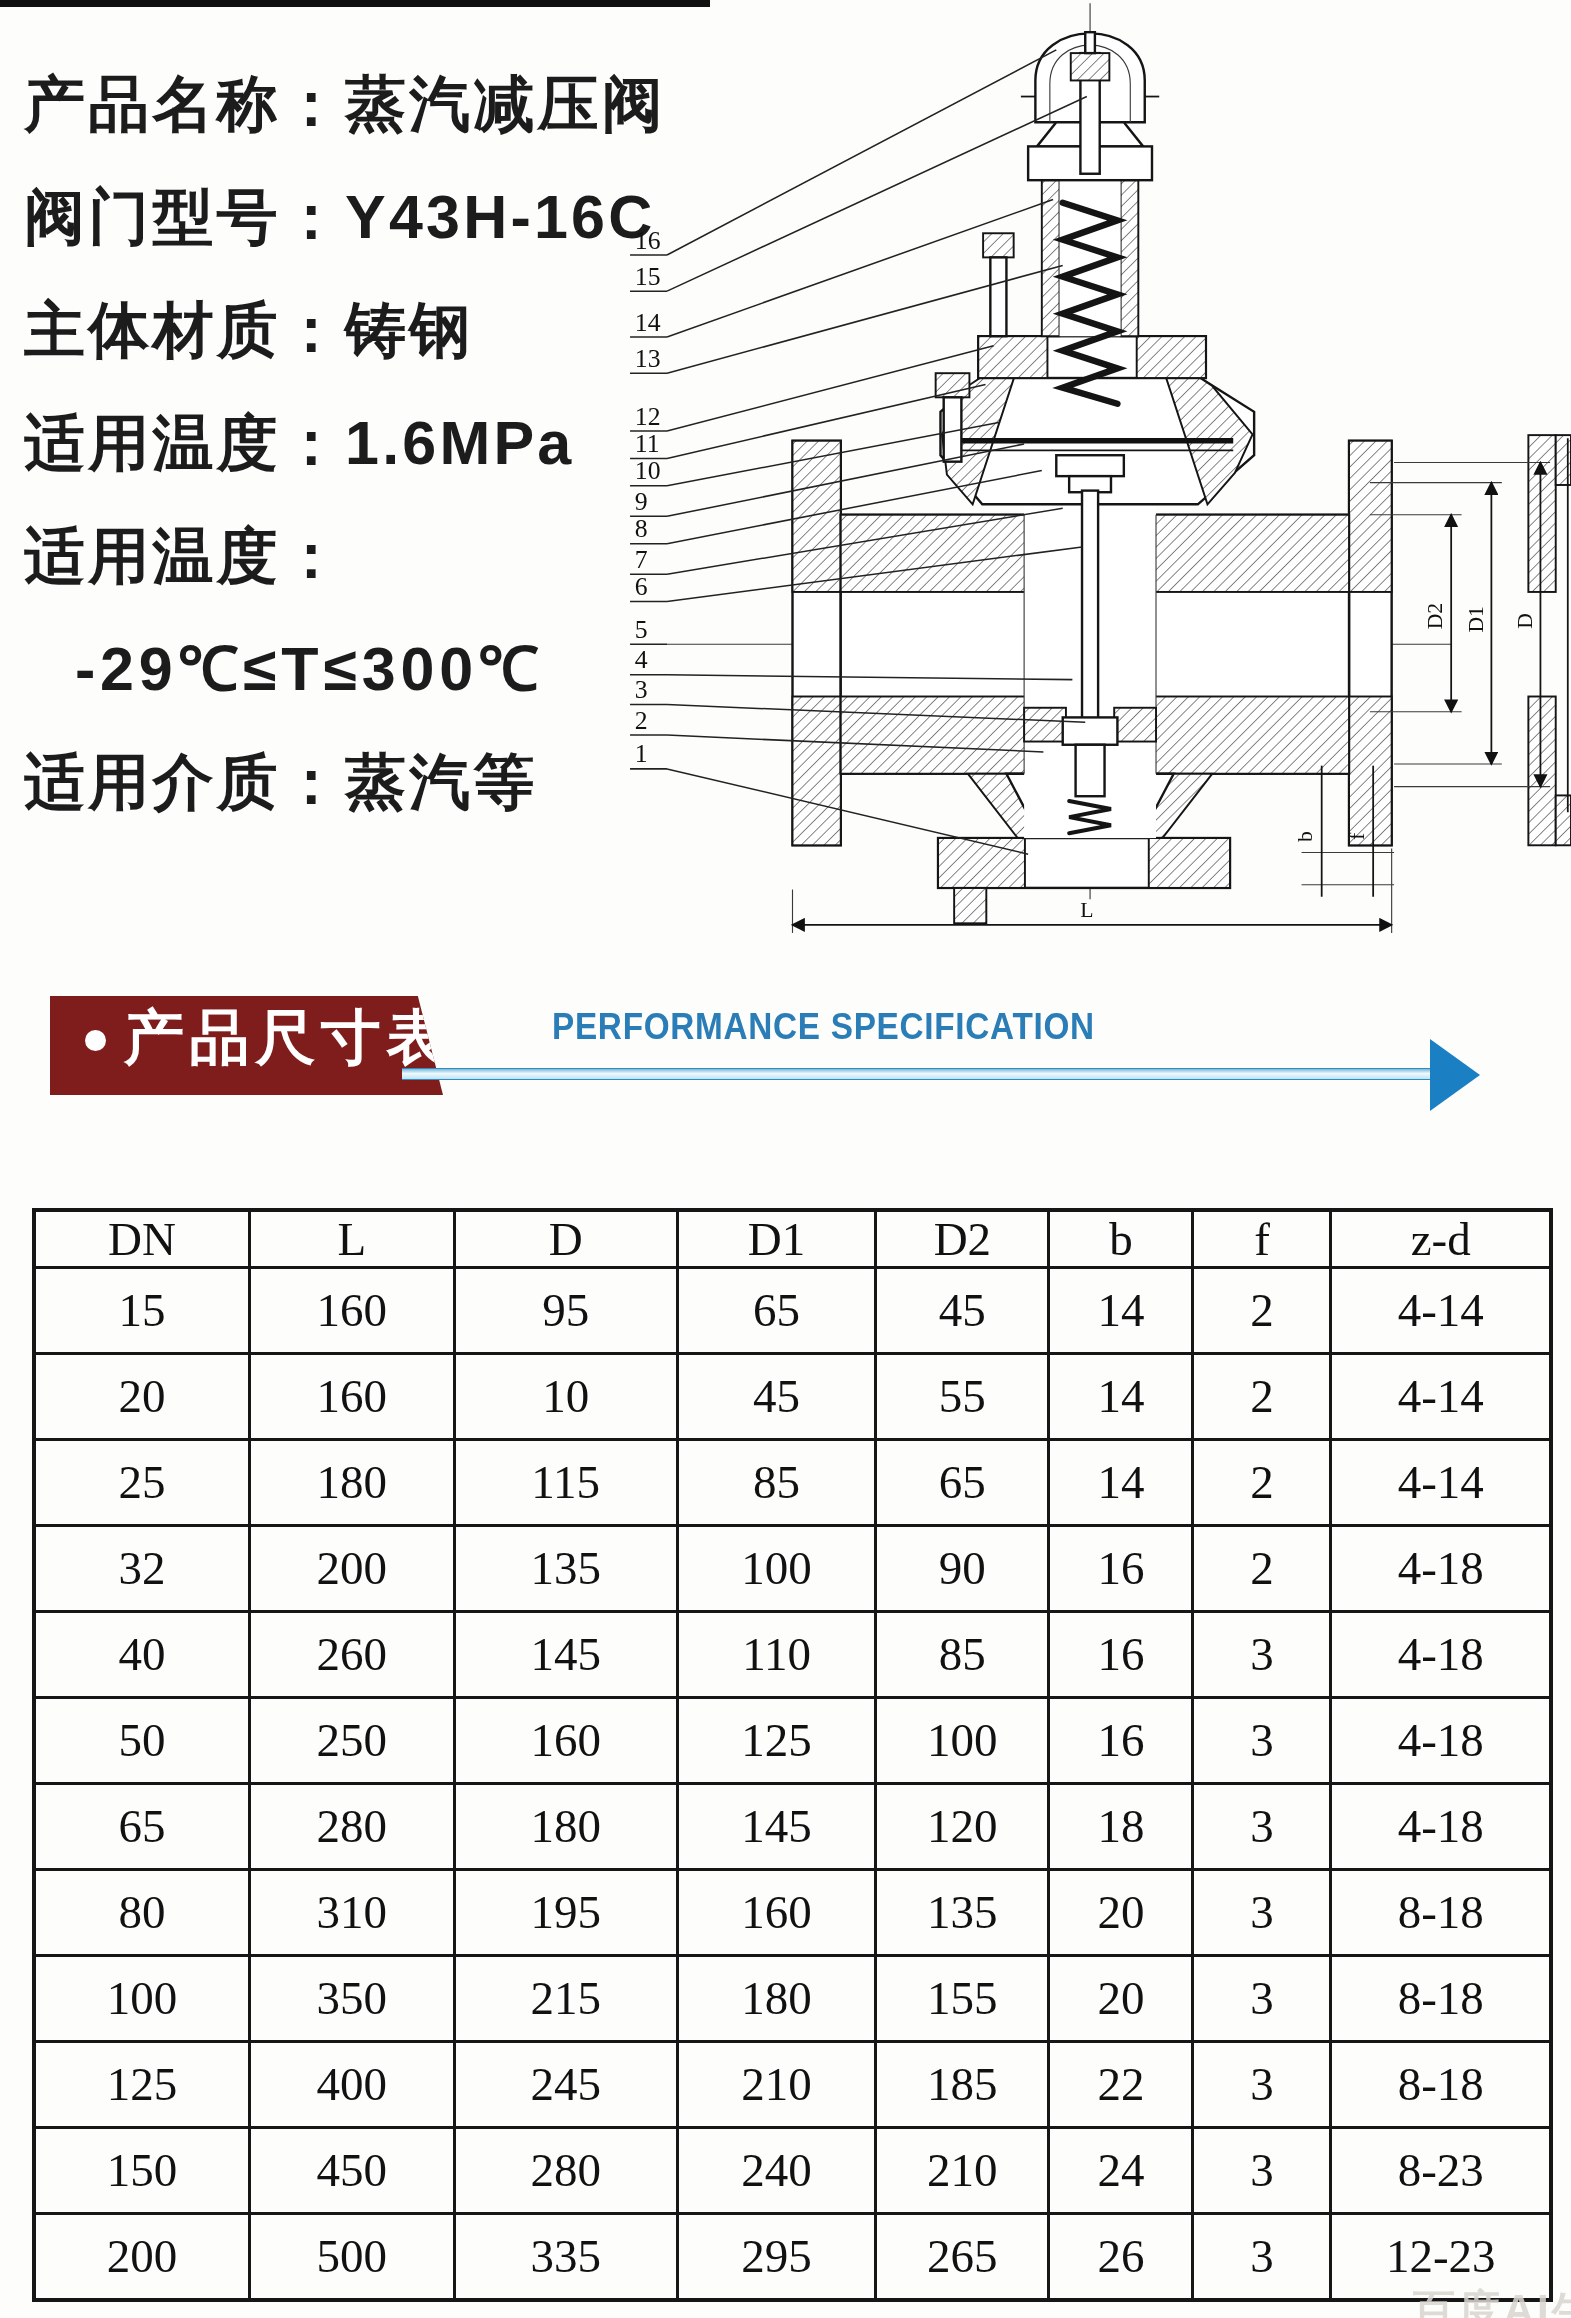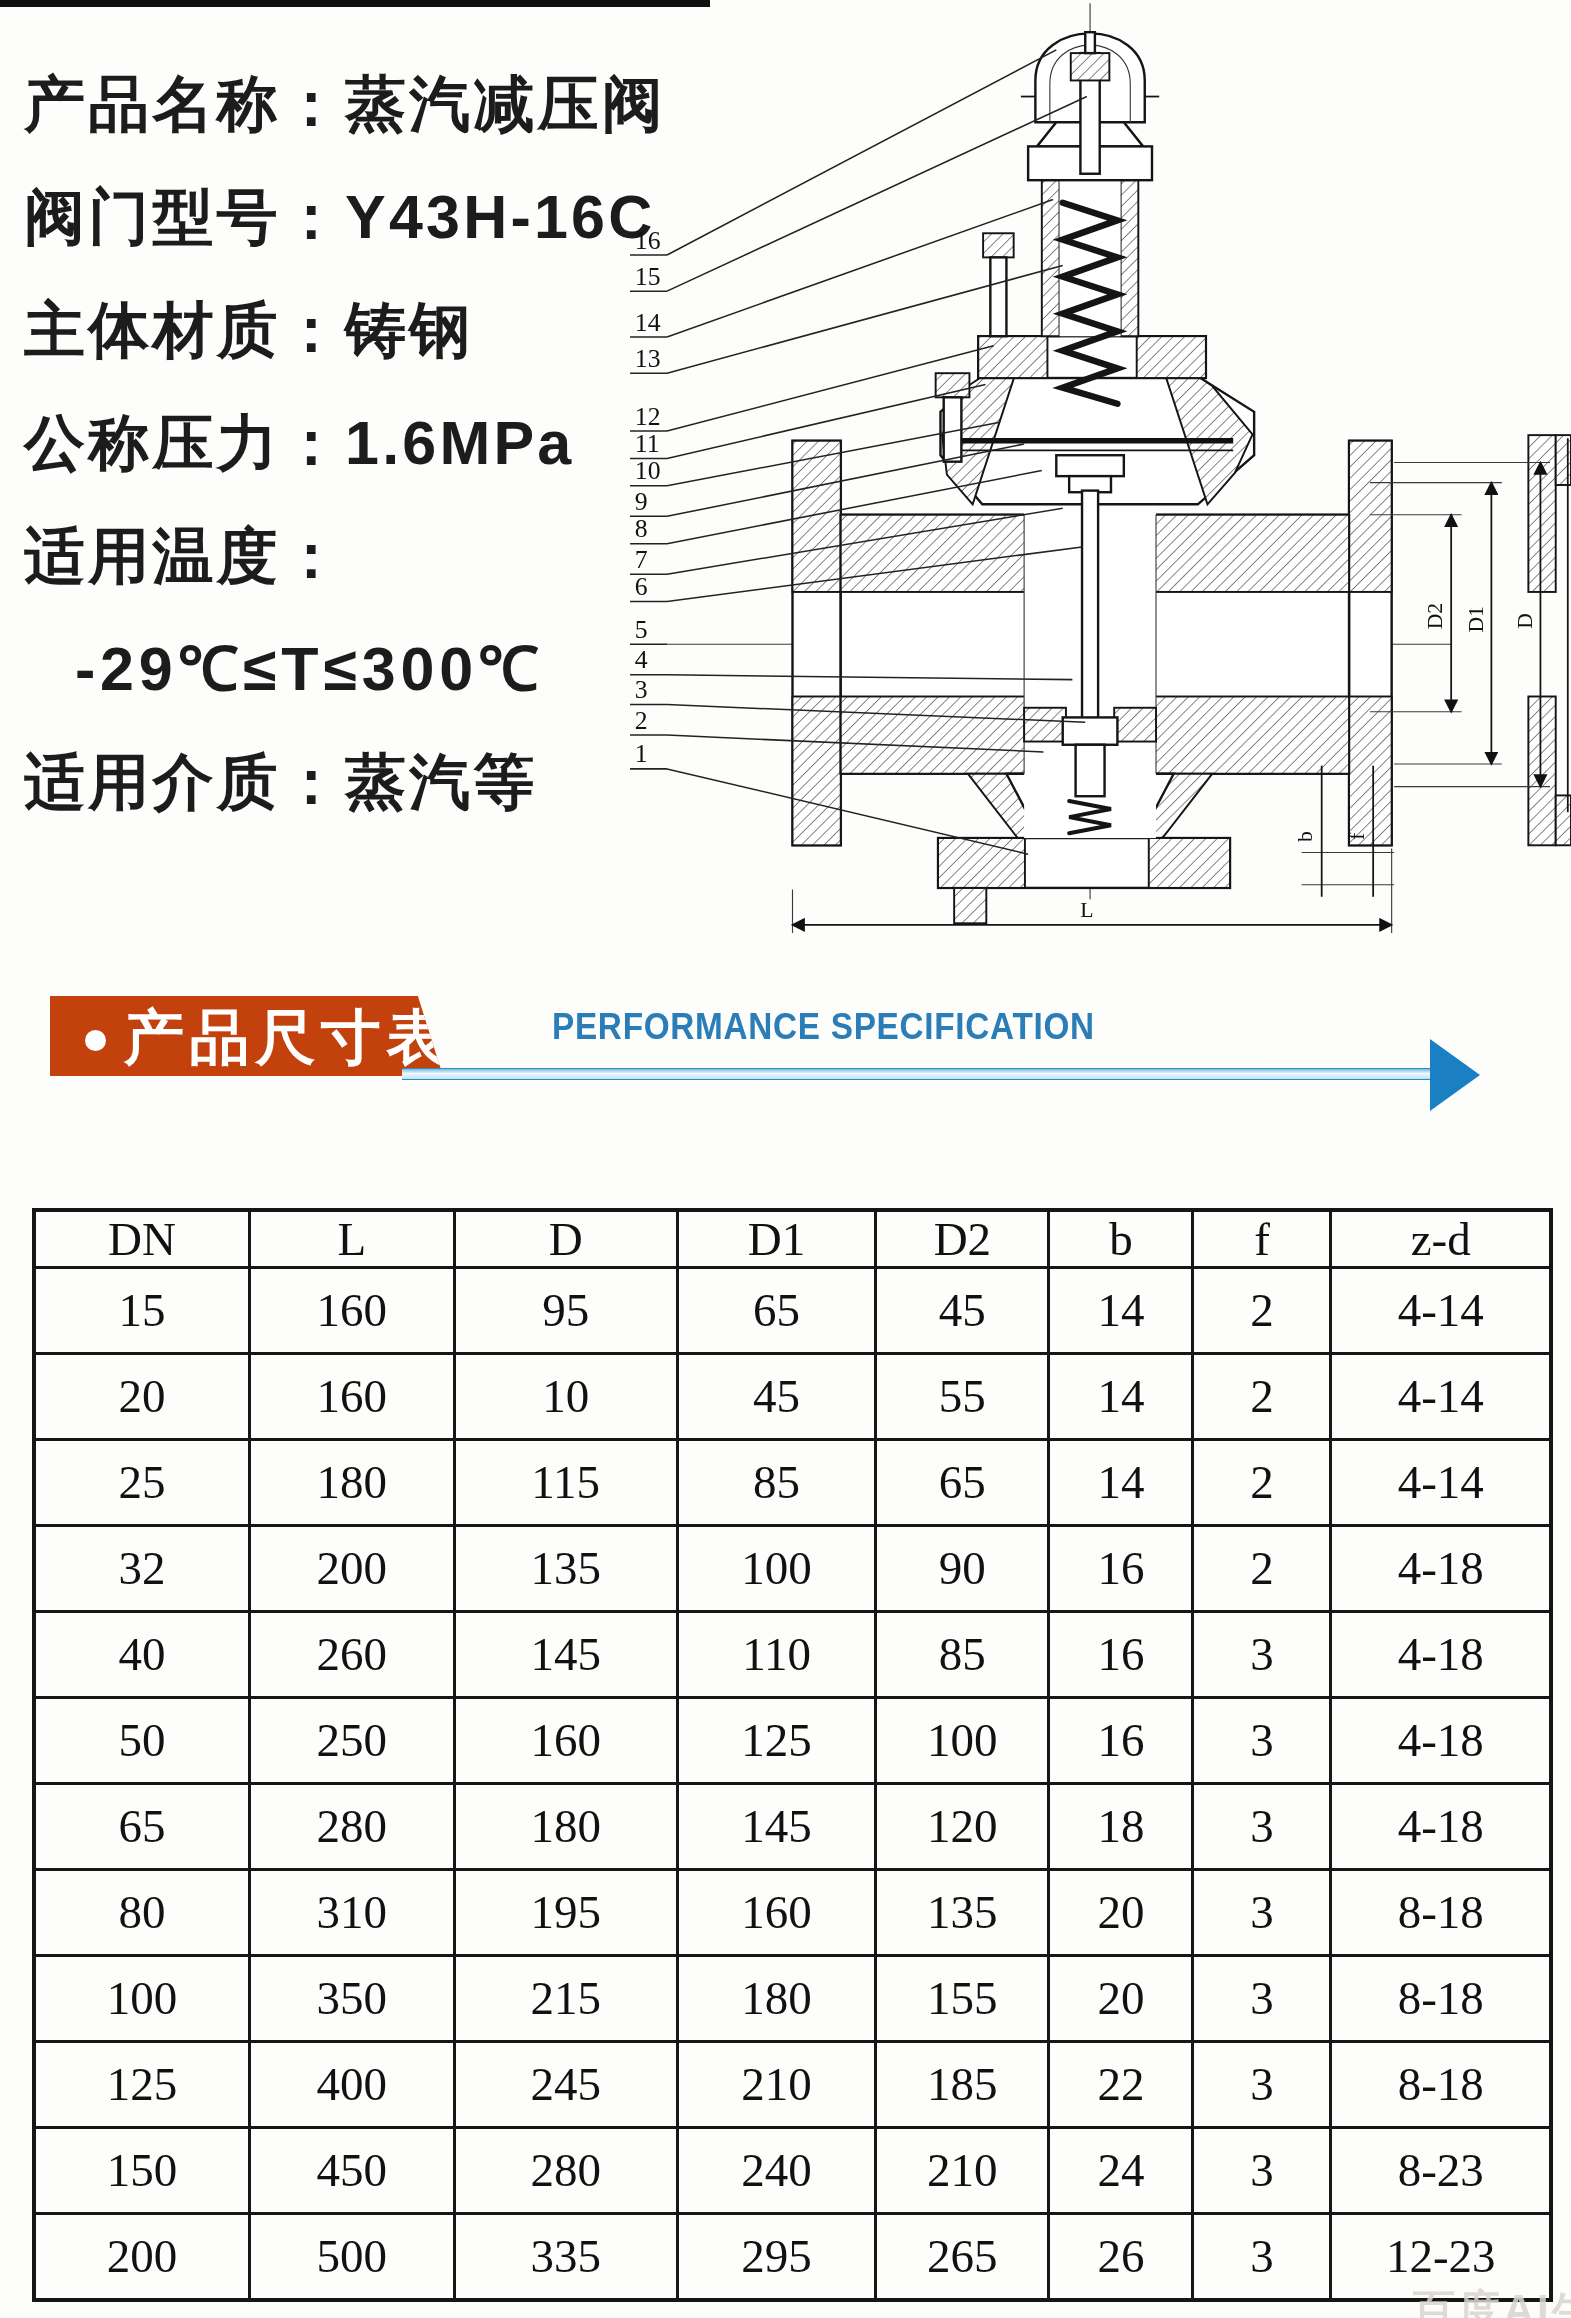--- a/index.html
+++ b/index.html
@@ -22,22 +22,22 @@
   .ht { fill:url(#hat); stroke:#151515; stroke-width:2.4; }
   .tn { stroke:#3a3a3a; stroke-width:1.4; fill:none; }
   .ld { stroke:#222222; stroke-width:1.9; fill:none; }
   .dm { stroke:#141414; stroke-width:2.2; fill:none; }
   .sp { stroke:#141414; stroke-width:8; fill:none; stroke-linecap:round; }
   .sp2{ stroke:#141414; stroke-width:5; fill:none; stroke-linecap:round; }
   .num { font:32px "Liberation Serif", serif; fill:#111; }
   .dl  { font:27px "Liberation Serif", serif; fill:#111; }
 
   
-  .banner { position:absolute; left:50px; top:996px; width:393px; height:80px;
-            background:#c2410c; clip-path:polygon(0 0, 93.6% 0, 100% 100%, 0 100%); }
+  .banner { position:absolute; left:50px; top:996px; width:393px; height:99px;
+            background:#7f1d1d; clip-path:polygon(0 0, 93.6% 0, 100% 100%, 0 100%); }
   .banner .bullet { position:absolute; left:35px; top:34px; width:21px; height:21px;
             border-radius:50%; background:#ffffff; }
   .banner .btitle { position:absolute; left:74px; top:0; height:87px; line-height:84px;
             color:#ffffff; font-size:60px; font-weight:700; letter-spacing:5.6px; white-space:nowrap; }
   .subtitle { position:absolute; left:552px; top:1006px; font-size:37px; font-weight:600;
             color:#2a7db6; letter-spacing:0.8px; white-space:nowrap;
             transform:scaleX(0.9); transform-origin:left center; }
   .arrow-shaft { position:absolute; left:402px; top:1068px; width:1033px; height:12px;
             background:linear-gradient(to bottom,#7db9d9 0%,#eef9fe 45%,#bfe4f2 100%);
             border-top:1.6px solid #2e8dc0; border-bottom:1.6px solid #2e8dc0; }
@@ -59,21 +59,21 @@
 </style>
 </head>
 <body>
 
 <div class="topbar"></div>
 
 <div class="info">
   <div class="info-line">产品名称：蒸汽减压阀</div>
   <div class="info-line">阀门型号：Y43H-16C</div>
   <div class="info-line">主体材质：铸钢</div>
-  <div class="info-line">公称压力：1.6MPa</div>
+  <div class="info-line">适用温度：1.6MPa</div>
   <div class="info-line">适用温度：</div>
   <div class="info-line indent">-29℃≤T≤300℃</div>
   <div class="info-line">适用介质：蒸汽等</div>
 </div>
 
 <svg class="drawing" viewBox="0 0 1180 1165" width="949" height="937" xmlns="http://www.w3.org/2000/svg">
   <defs>
     <pattern id="hat" patternUnits="userSpaceOnUse" width="10" height="10" patternTransform="rotate(45)">
       <rect width="10" height="10" fill="#ffffff"></rect>
       <line x1="0" y1="0" x2="0" y2="10" stroke="#2a2a2a" stroke-width="1.4"></line>

